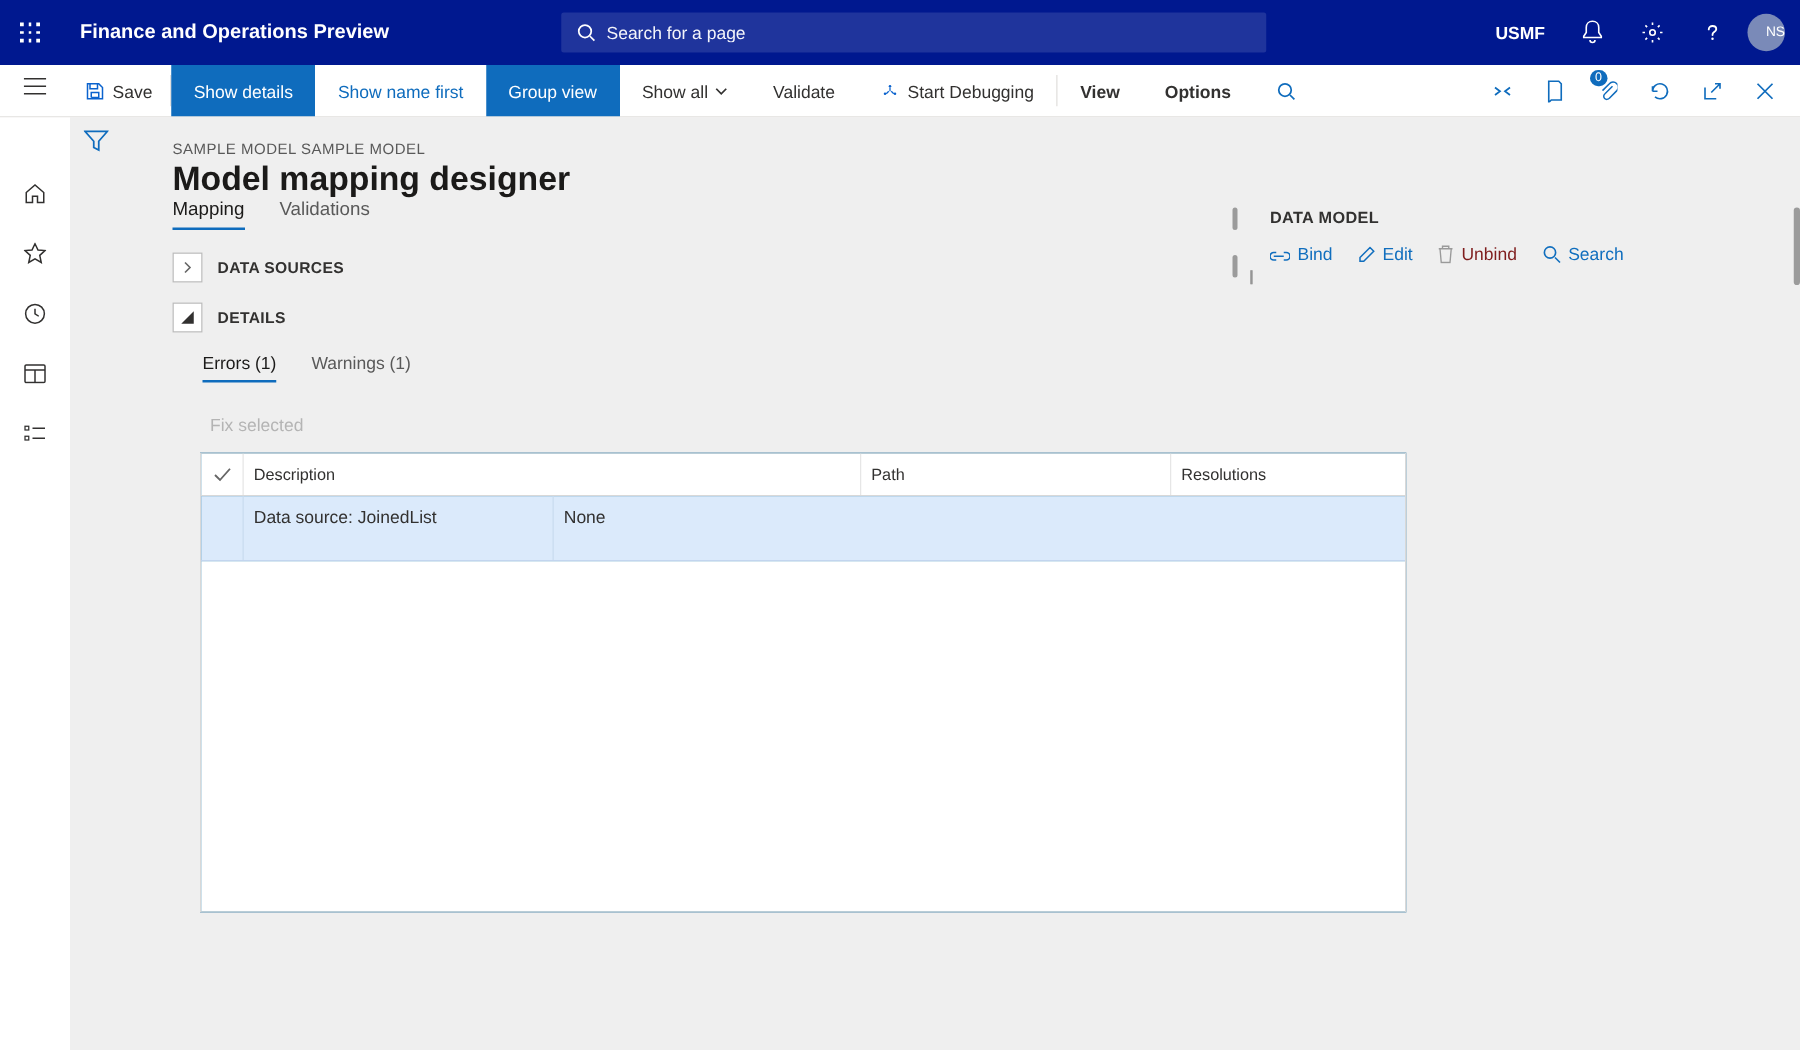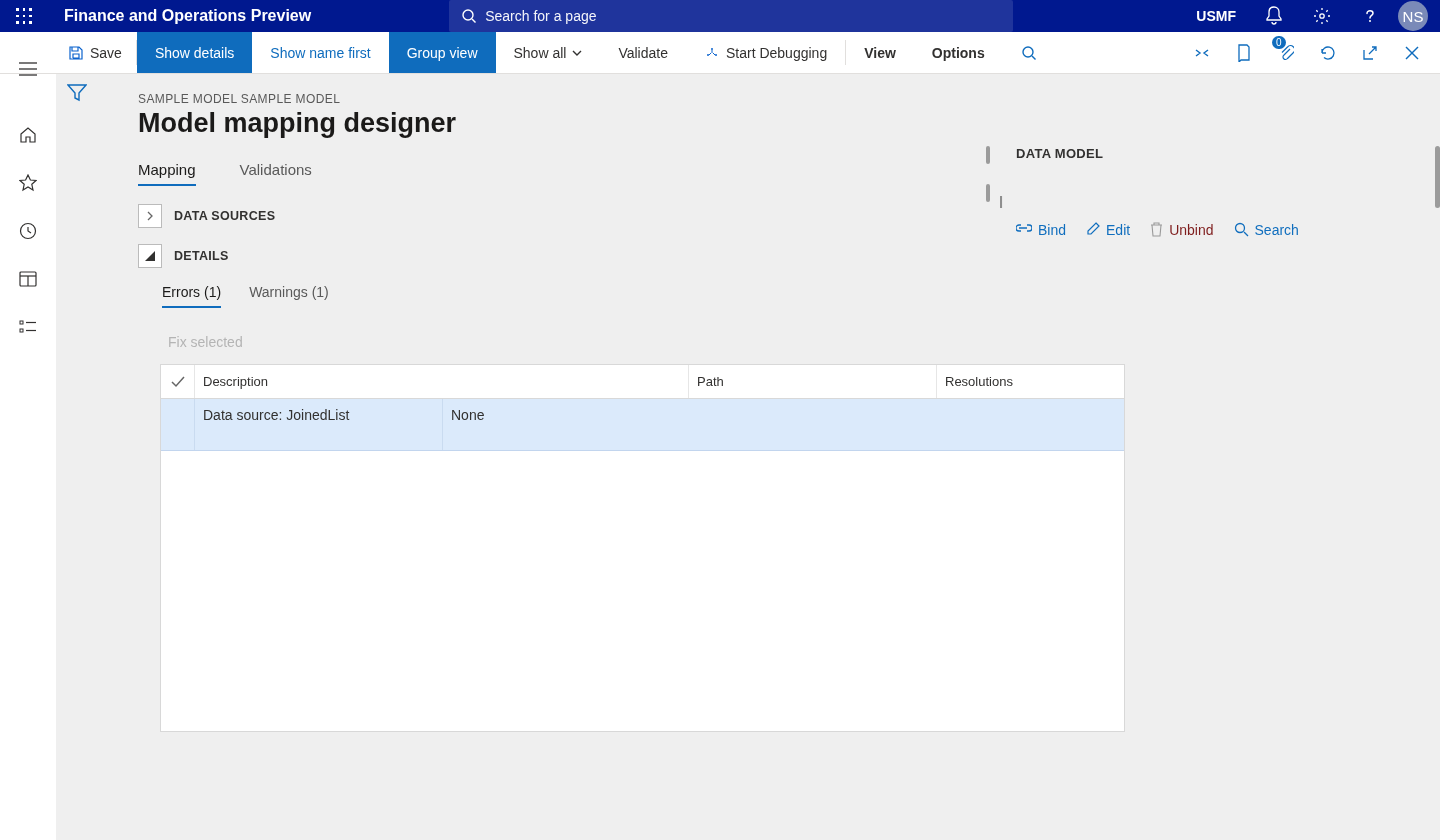--- a/index.html
+++ b/index.html
@@ -1,32 +1,32 @@
 <!DOCTYPE html>
 <html><head>
 <meta charset="utf-8">
 <style>
   * { box-sizing: border-box; margin: 0; padding: 0; }
   body { font-family: "Segoe UI", -apple-system, sans-serif; font-size: 14px; color: #323130; background: #fff; width: 1440px; height: 840px; overflow: hidden; }
 
   
-  .topbar { height: 32px; background: #00188f; display: flex; align-items: center; color: #fff; }
+  .topbar { height: 52px; background: #00188f; display: flex; align-items: center; color: #fff; }
   .waffle { width: 48px; display: flex; align-items: center; justify-content: center; cursor: pointer; }
   .waffle-grid { width: 16px; height: 16px; display: grid; grid-template-columns: repeat(3,2.5px); grid-template-rows: repeat(3,2.5px); gap: 4px; }
   .waffle-grid span { background: #fff; width: 2.5px; height: 2.5px; }
   .app-title { font-size: 16px; font-weight: 600; margin-left: 16px; }
   .search-wrap { margin-left: 138px; }
   .search-box { width: 564px; height: 32px; background: rgba(255,255,255,0.12); border-radius: 2px; display: flex; align-items: center; padding: 0 12px; }
   .search-box svg { margin-right: 8px; }
   .search-input { background: transparent; border: none; color: #fff; font-size: 14px; outline: none; flex: 1; }
   .search-input::placeholder { color: #fff; opacity: 0.95; }
   .topbar-right { margin-left: auto; display: flex; align-items: center; height: 100%; }
   .company { font-size: 14px; font-weight:600; padding: 0 14px; }
   .topbar-icon { width: 48px; height: 48px; display: flex; align-items: center; justify-content: center; cursor: pointer; }
-  .avatar { width: 30px; height: 30px; border-radius: 50%; background: #7a8ab8; display: flex; align-items: center; justify-content: center; font-size: 15px; color: #fff; margin: 0 12px 0 4px; }
+  .avatar { width: 30px; height: 30px; border-radius: 50%; background: #7a8ab8; display: flex; align-items: center; justify-content: flex-end; font-size: 11px; color: #fff; margin: 0 12px 0 4px; }
 
   
   .actionbar { height: 42px; border-bottom: 1px solid #e1dfdd; display: flex; align-items: stretch; padding-left: 56px; }
   .left-hamburger { position: absolute; left: 0; top: 48px; width: 56px; height: 42px; display: flex; align-items: center; justify-content: center; cursor: pointer; }
   .ab-btn { display: flex; align-items: center; padding: 0 18px; cursor: pointer; font-size: 14px; color: #323130; border: none; background: transparent; }
   .ab-btn.save svg { margin-right: 6px; }
   .ab-btn.save { color: #0b63ce; padding-right: 14px; padding-left: 12px;}
   .ab-btn.save span{color:#323130;}
   .ab-btn.blue-filled { background: #0f6cbd; color: #fff; }
   .ab-btn.blue-text { color: #0f6cbd; }
@@ -48,21 +48,21 @@
   .main { flex: 1; display: flex; flex-direction: column; }
 
   .content-wrap { display: flex; flex: 1; background: #efefef; }
   .filter-col { width: 42px; display: flex; justify-content: center; padding-top: 10px; }
   .filter-col svg { color: #0f6cbd; }
   .page { flex: 1; padding: 18px 40px 0 40px; position: relative; }
 
   .breadcrumb { font-size: 12px; letter-spacing: 0.4px; color: #595959; margin-bottom: 2px; }
   .page-title { font-size: 27px; font-weight: 600; color: #1b1a19; }
 
-  .tabs { margin-top: 22px; display: flex; gap: 44px; }
+  .tabs { display: flex; gap: 28px; }
   .tab { font-size: 15px; color: #595959; padding-bottom: 6px; cursor: pointer; }
   .tab.active { color: #1b1a19; border-bottom: 2px solid #0f6cbd; }
 
   .ds-row { margin-top: 18px; display: flex; align-items: center; gap: 12px; }
   .chev-btn { width: 24px; height: 24px; border: 1px solid #bbb; background:#fff; display:flex; align-items:center; justify-content:center; cursor:pointer; }
   .section-label { font-size: 12.5px; font-weight: 700; letter-spacing: 0.3px; }
 
   .subtabs { margin-top: 16px; margin-left: 24px; display: flex; gap: 28px; }
   .subtab { font-size: 14px; color: #595959; padding-bottom: 6px; cursor: pointer; }
   .subtab.active { color: #1b1a19; border-bottom: 2px solid #0f6cbd; font-weight:400;}
@@ -82,21 +82,21 @@
   .grid-row { display:flex; height:52px; background:#dbeafb; border-bottom:1px solid #c2d5ee;}
   .gr-cell { border-right:1px solid #c9dbf0; font-size:14px; align-items:flex-start; padding-top:8px;}
   .grid-body-empty { height: 280px; background: #fff; }
 
   
   .rightpanel { position:absolute; right: 14px; top: 72px; width: 410px; }
   .accentbar { position:absolute; left:-30px; top:0; width:4px; height:18px; background:#9b9b9b; border-radius:2px;}
   .rp-title { font-size: 13px; font-weight:700; letter-spacing:0.3px; margin-bottom: 14px; }
   .accentbar2 { position:absolute; left:-30px; top:38px; width:4px; height:18px; background:#9b9b9b; border-radius:2px;}
   .rp-actions { display:flex; gap:20px; align-items:center; font-size:14px; }
-  .rp-act { display:flex; align-items:flex-start; gap:6px; color:#106ebe; cursor:pointer;margin-top:47px;}
+  .rp-act { display:flex; align-items:flex-end; gap:6px; color:#106ebe; cursor:pointer;}
   .rp-act.disabled { color:#7f1d1d; cursor:default;}
   .far-bar { position:absolute; right:0; top:72px; width:5px; height:62px; background:#9b9b9b; border-radius:3px;}
   .drag-handle { position:absolute; left:-21px; top:48px; width:10px; text-align:center; color:#888; user-select:none; font-size:12px; letter-spacing:-4px;}
 
   svg{display:block;}
 </style>
 </head>
 <body>
 
 <div class="topbar">

